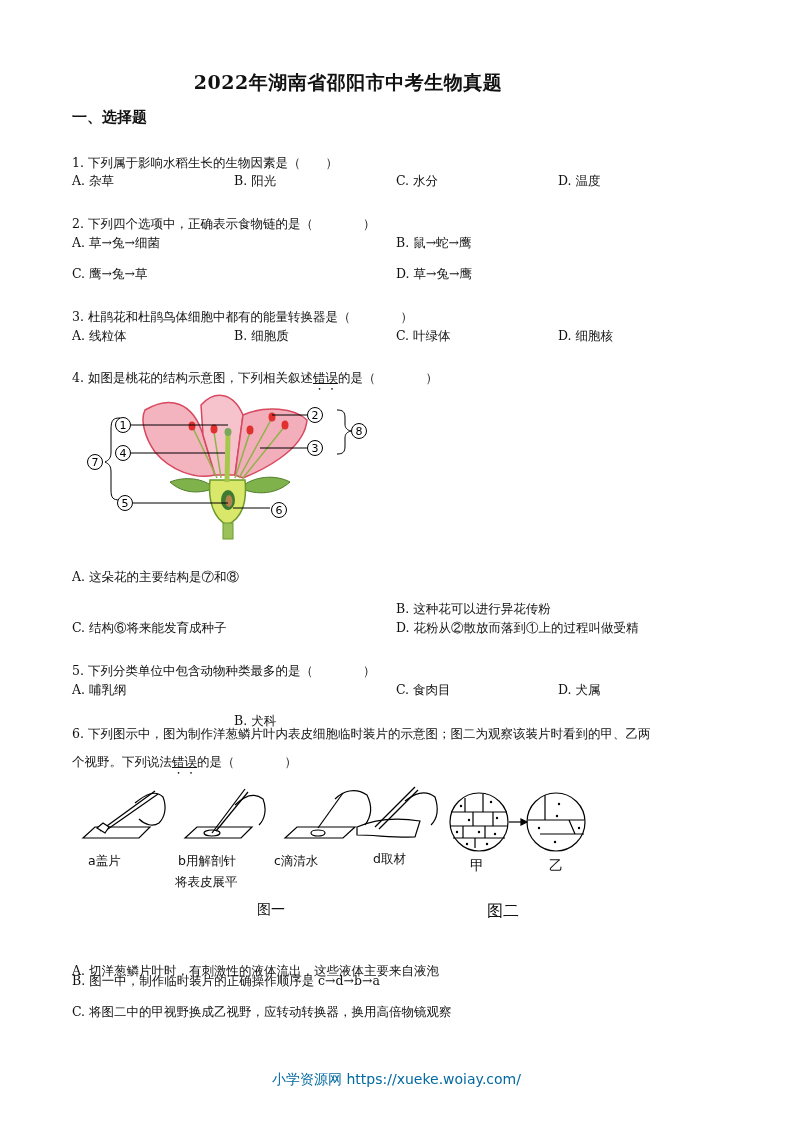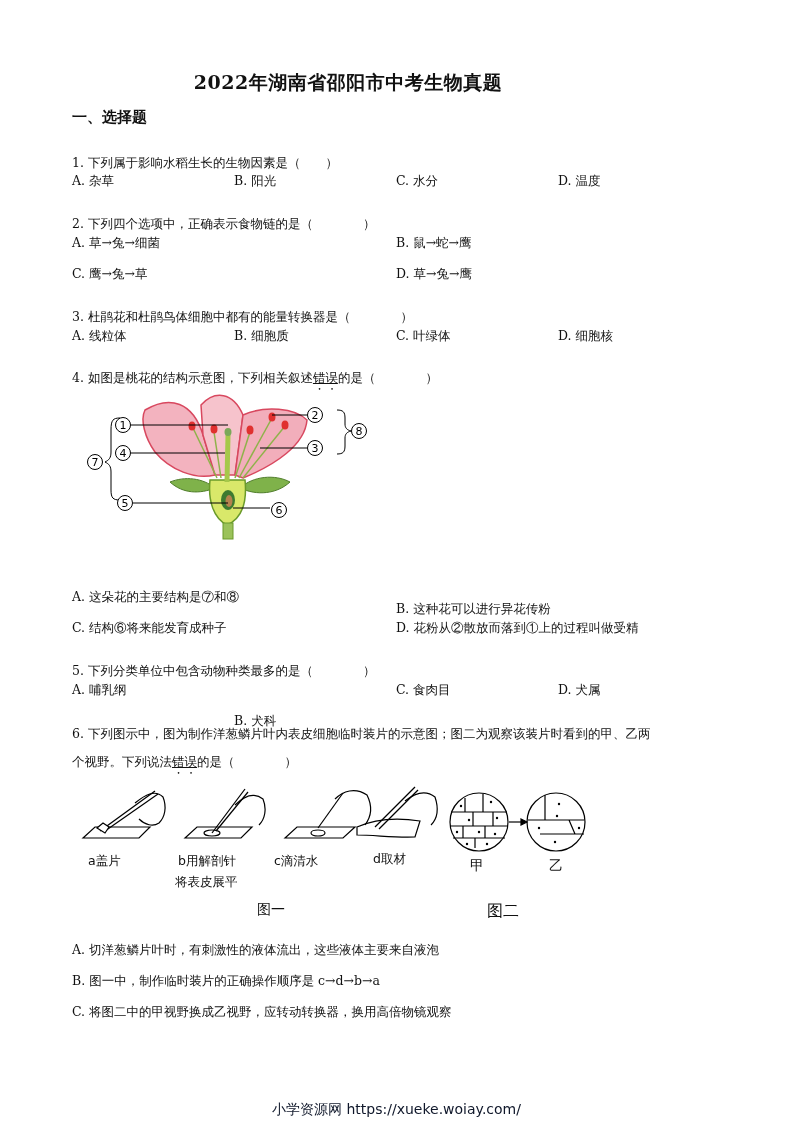--- a/index.html
+++ b/index.html
@@ -23,21 +23,21 @@
   }
   .opt { position: absolute; font-size: 12.5px; white-space: nowrap; line-height: 18px; }
   .emph { text-emphasis: dot; -webkit-text-emphasis: dot; text-emphasis-position: under; text-decoration: underline; -webkit-text-emphasis-position: under; }
   .fig { position: absolute; }
   .cap {
     position: absolute; font-family: "DejaVu Sans", "Liberation Sans", sans-serif; font-size: 12.5px;
     white-space: nowrap;
   }
   .footer {
     position: absolute; top: 1071px; left: 0; width: 793px; text-align: center;
-    font-family: "DejaVu Sans", "Liberation Sans", sans-serif; font-size: 14px; color: #0f172a; margin-top: 30px;
+    font-family: "DejaVu Sans", "Liberation Sans", sans-serif; font-size: 14px; color: #0369a1;
   }
 </style>
 </head>
 <body>
 
 <div class="title">2022年湖南省邵阳市中考生物真题</div>
 <div class="section">一、选择题</div>
 
 <div class="line" style="top:142px">1. 下列属于影响水稻生长的生物因素是（　　）</div>
 <div class="opt" style="left:72px;top:172px">A. 杂草</div>
@@ -119,21 +119,21 @@
       <text x="50" y="117">5</text>
     <circle cx="204" cy="120" r="7.5" fill="#fff" stroke="#000"></circle>
       <text x="204" y="124">6</text>
     <circle cx="20" cy="72" r="7.5" fill="#fff" stroke="#000"></circle>
       <text x="20" y="76">7</text>
     <circle cx="284" cy="41" r="7.5" fill="#fff" stroke="#000"></circle>
       <text x="284" y="45">8</text>
   </g>
 </svg>
 
-<div class="opt" style="left:72px;top:588px">A. 这朵花的主要结构是⑦和⑧</div>
+<div class="opt" style="left:72px;top:568px">A. 这朵花的主要结构是⑦和⑧</div>
 <div class="opt" style="left:396px;top:600px">B. 这种花可以进行异花传粉</div>
 <div class="opt" style="left:72px;top:619px">C. 结构⑥将来能发育成种子</div>
 <div class="opt" style="left:396px;top:619px">D. 花粉从②散放而落到①上的过程叫做受精</div>
 
 <div class="line" style="top:650px">5. 下列分类单位中包含动物种类最多的是（　　　　）</div>
 <div class="opt" style="left:72px;top:681px">A. 哺乳纲</div>
 <div class="opt" style="left:234px;top:712px">B. 犬科</div>
 <div class="opt" style="left:396px;top:681px">C. 食肉目</div>
 <div class="opt" style="left:558px;top:681px">D. 犬属</div>
 
@@ -198,17 +198,17 @@
       <circle cx="112" cy="26" r="1.2"></circle>
       <circle cx="94" cy="38" r="1.2"></circle>
     <circle cx="134" cy="38" r="1.2"></circle>
       <circle cx="110" cy="52" r="1.2"></circle>
   </g>
 </svg>
 <div class="cap" style="left:470px;top:857px;font-size:14px">甲</div>
 <div class="cap" style="left:549px;top:857px;font-size:14px">乙</div>
 <div class="cap" style="left:487px;top:901px;font-size:16px">图二</div>
 
-<div class="opt" style="left:72px;top:941px">A. 切洋葱鳞片叶时，有刺激性的液体流出，这些液体主要来自液泡</div>
+<div class="opt" style="left:72px;top:962px">A. 切洋葱鳞片叶时，有刺激性的液体流出，这些液体主要来自液泡</div>
 <div class="opt" style="left:72px;top:972px">B. 图一中，制作临时装片的正确操作顺序是 c→d→b→a</div>
 <div class="opt" style="left:72px;top:1003px">C. 将图二中的甲视野换成乙视野，应转动转换器，换用高倍物镜观察</div>
 
 <div class="footer">小学资源网 https://xueke.woiay.com/</div>
 
 </body></html>

